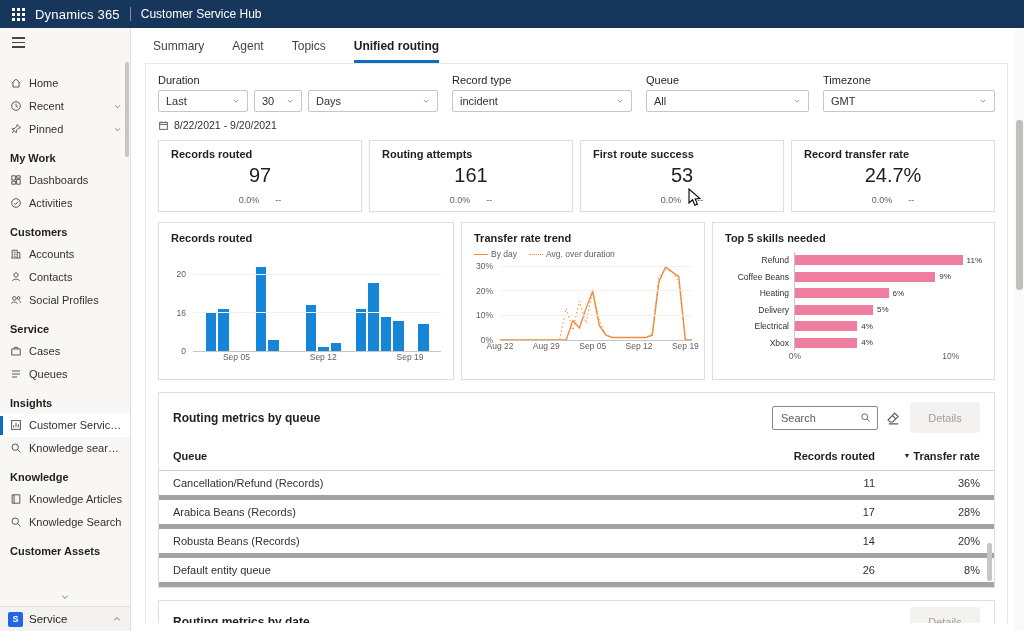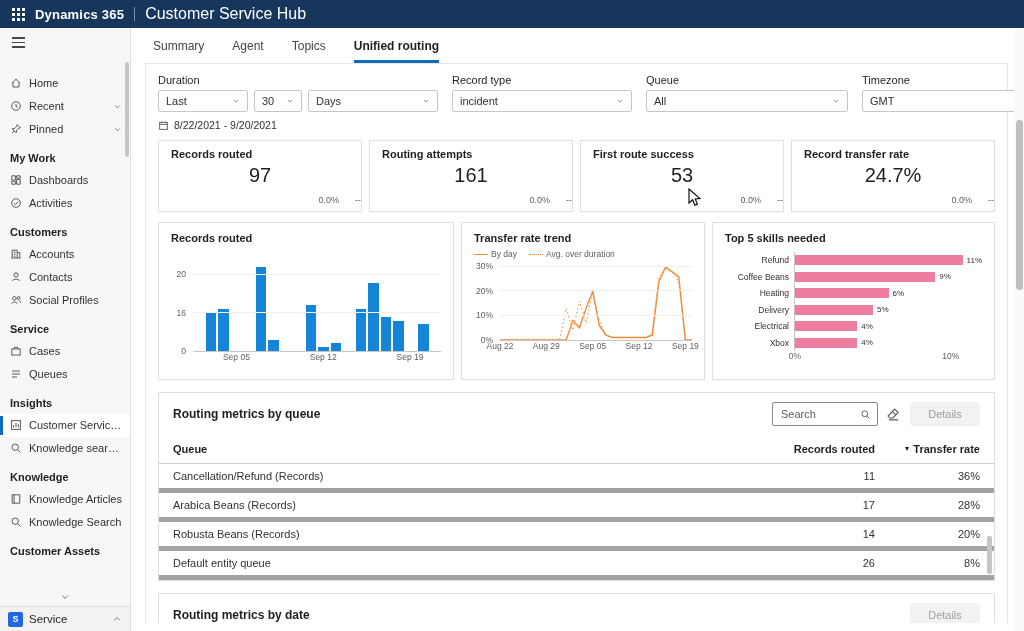--- a/index.html
+++ b/index.html
@@ -4,23 +4,23 @@
 <style>
   * { box-sizing: border-box; }
   html,body { margin:0; padding:0; }
   body { width:1024px; height:631px; overflow:hidden; background:#fff; color:#201f1e;
          font-family:"Liberation Sans", sans-serif; position:relative; }
 
   
   .topbar { height:28px; background:#16365c; color:#fff; display:flex; align-items:center; gap:10px; padding:0 12px; }
   .waffle { display:grid; grid-template-columns:repeat(3,3px); grid-gap:2px; cursor:pointer; }
   .waffle i { width:3px; height:3px; background:#fff; display:block; }
-  .brand { font-size:13px; font-weight:bold; letter-spacing:.2px; }
+  .brand { font-size:13px; font-weight:normal; letter-spacing:.2px; }
   .tdivider { width:1px; height:14px; background:rgba(255,255,255,.45); }
-  .subtitle { font-size:16px; }
+  .subtitle { font-size:12px; }
 
   .app { display:flex; height:603px; }
 
   
   .sidebar { width:131px; min-width:131px; background:#f8f7f6; border-right:1px solid #e1dfdd;
              display:flex; flex-direction:column; position:relative; font-size:11px; }
   .hamburger { padding:9px 12px 4px; cursor:pointer; }
   .hamburger span { display:block; width:13px; height:1.5px; background:#484644; margin-bottom:3px; }
   .nav-scroll { flex:1; overflow:hidden;margin-top:17px; }
   .section-title { font-weight:bold; font-size:11px; color:#201f1e; padding:11px 10px 5px; }
@@ -62,21 +62,21 @@
   .chevd { width:8px; height:8px; color:#5b5a58; margin-left:8px; flex:none; }
   .daterow { display:flex; align-items:center; gap:5px; font-size:10.5px; color:#323130; margin:7px 0 9px; }
   .cal { width:11px; height:11px; color:#5b5a58; }
 
   
   .kpis { display:flex; gap:7px; }
   .kpi { flex:1; border:1px solid #e1dfdd; box-shadow:0 .5px 1.5px rgba(0,0,0,.06); height:72px;
          padding:7px 12px; position:relative; background:#fff; }
   .kpi-title { font-size:11px; font-weight:bold; }
   .kpi-value { font-size:20px; text-align:center; margin-top:4px; }
-  .kpi-foot { position:absolute; bottom:6px; left:0; right:0; display:flex; justify-content:flex-end; gap:16px;
+  .kpi-foot { position:absolute; bottom:6px; left:0; right:0; display:flex; justify-content:center; gap:16px;
               font-size:9px; color:#605e5c; }
 
   
   .charts { display:flex; gap:7px; margin-top:10px; }
   .chart-card { border:1px solid #e1dfdd; box-shadow:0 .5px 1.5px rgba(0,0,0,.06); background:#fff;
                 height:158px; padding:9px 12px; position:relative; overflow:hidden; }
   .chart-title { font-size:11px; font-weight:bold; }
   #records-chart { width:296px; }
   #trend-chart { width:244px; }
   #skills-chart { flex:1; }
@@ -116,21 +116,21 @@
                 background:#fff; padding-top:9px; position:relative; }
   .table-head { display:flex; align-items:center; padding:0 14px 8px; gap:0; }
   .table-title { font-size:12px; font-weight:bold; flex:1; }
   .searchbox { width:106px; height:24px; border:1px solid #8a8886; border-radius:2px; display:flex;
                align-items:center; padding:0 6px; gap:4px; background:#fff; }
   .searchbox input { border:none; outline:none; width:100%; font-size:11px; font-family:inherit; color:#323130; min-width:0; }
   .searchbox input::placeholder { color:#605e5c; }
   .mag { width:11px; height:11px; color:#5b5a58; flex:none; }
   .eraser-btn { margin:0 10px 0 8px; color:#5b5a58; width:14px; height:14px; cursor:pointer; }
   .eraser-btn svg { width:14px; height:14px; }
-  .details-btn { min-width:70px; height:24px; background:#f3f2f1; color:#a19f9d; border:none; border-radius:4px;
+  .details-btn { min-width:70px; height:31px; background:#f3f2f1; color:#a19f9d; border:none; border-radius:4px;
                  font-size:11px; font-family:inherit; }
   .thead { display:flex; padding:9px 14px 8px; border-bottom:1px solid #d2d0ce; font-size:11px; font-weight:bold; }
   .th-queue { flex:1; }
   .th-records { width:120px; text-align:right; }
   .th-rate { width:105px; text-align:right; }
   .sort { font-size:7px; vertical-align:2px; margin-right:3px; color:#201f1e; cursor:pointer; }
   .trow { display:flex; padding:0 14px; height:29px; align-items:center; border-bottom:5px solid #a3a3a3;
           font-size:11px; color:#323130; cursor:pointer; }
   .td-queue { flex:1; }
   .td-records { width:120px; text-align:right; }
@@ -426,21 +426,21 @@
             <span class="flabel">Record type</span>
             <div class="select" style="width:180px">
               <span>incident</span>
               <svg class="chevd" viewBox="0 0 12 12">
                   <use href="#chevron-down"></use>
                 </svg>
             </div>
           </div>
           <div class="fgroup">
             <span class="flabel">Queue</span>
-            <div class="select" style="width:202px">
+            <div class="select" style="width:163px">
               <span>All</span>
               <svg class="chevd" viewBox="0 0 12 12">
                   <use href="#chevron-down"></use>
                 </svg>
             </div>
           </div>
           <div class="fgroup">
             <span class="flabel">Timezone</span>
             <div class="select" style="width:172px">
               <span>GMT</span>

